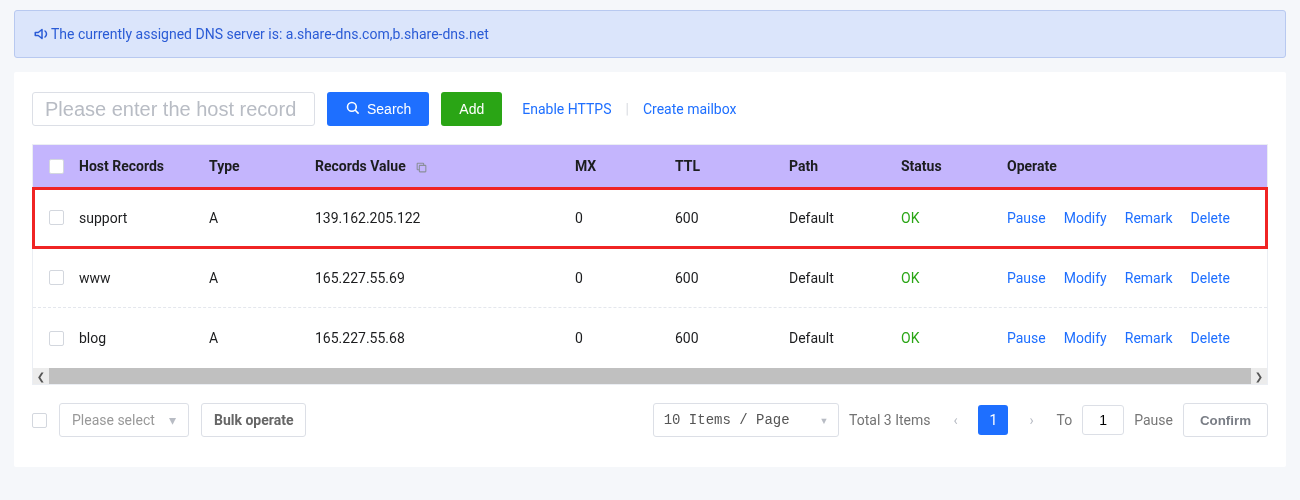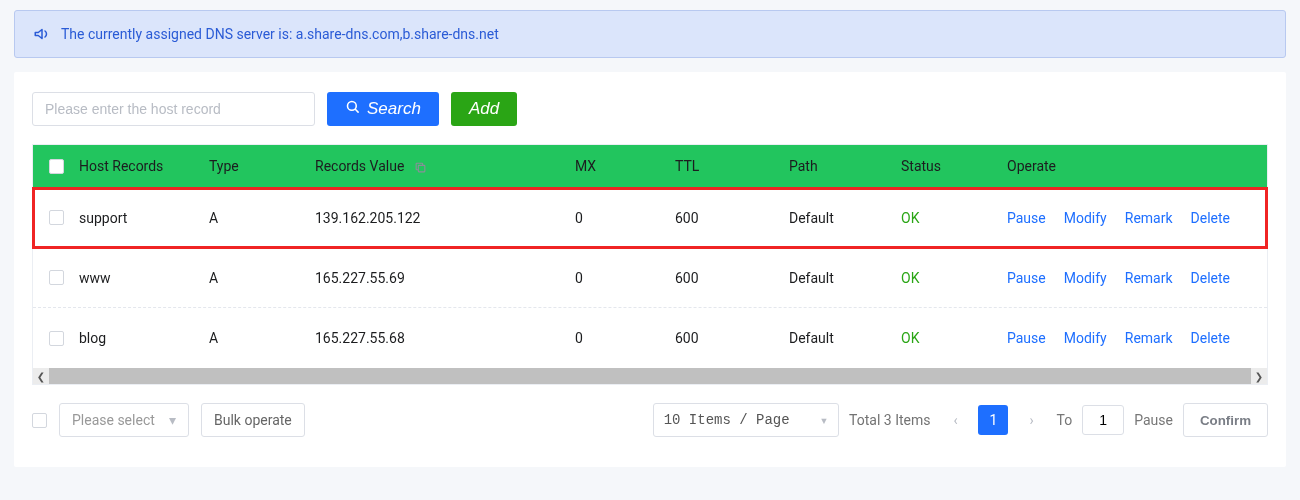--- a/index.html
+++ b/index.html
@@ -8,21 +8,20 @@
       font-size: 14px;
       background: #f5f7fa;
       color: #333;
       width: 1300px;
       height: 500px;
       overflow: hidden;
     }
     .notice-bar {
       display: flex;
       align-items: center;
-      gap: 10px;
       margin: 10px 14px 0 14px;
       padding: 14px 18px;
       background: #dbe5fb;
       border: 1px solid #b8c9f0;
       border-radius: 3px;
       color: #2a5bd6;
     }
     .notice-bar .icon { display: flex; align-items: center; }
     .panel {
       margin: 14px;
@@ -35,54 +34,53 @@
       align-items: center;
       gap: 12px;
       margin-bottom: 18px;
     }
     .search-input {
       width: 283px;
       height: 34px;
       padding: 0 12px;
       border: 1px solid #dcdfe6;
       border-radius: 3px;
-      font-size: 14px;
+      font-size: 20px;
       color: #333;
     }
     .search-input::placeholder { color: #b8bcc4; }
     .btn {
       height: 34px;
       padding: 0 18px;
       border: none;
       border-radius: 3px;
-      font-size: 17px;
+      font-size: 14px;
       cursor: pointer;
       display: inline-flex;
       align-items: center;
       gap: 7px;
-      font-style: italic;
     }
     .btn-primary { background: #1e6fff; color: #fff; }
     .btn-success { background: #2aa515; color: #fff; }
     .link-primary { color: #1e6fff; cursor: pointer; }
     .toolbar .sep { color: #d8dbe0; }
     .toolbar .links { display: flex; align-items: center; gap: 14px; margin-left: 8px; }
 
     .table-wrap { border: 1px solid #ebeef3; border-top: none; }
     .tbl-head, .tbl-row {
       display: grid;
       grid-template-columns: 46px 130px 106px 260px 100px 114px 112px 106px 280px;
       align-items: center;
     }
     .tbl-head {
-      background: #22c55e;
+      background: #c4b5fd;
       border: 1px solid #ebeef3;
       border-left: none; border-right: none;
       height: 44px;
-      font-weight: 400;
+      font-weight: 700;
       color: #1c1d1f;
     }
     .tbl-head .cell { padding: 0 0; }
     .tbl-row {
       height: 60px;
       border-bottom: 1px dashed #e4e7ed;
       color: #1c1d1f;
     }
     .tbl-row:last-child { border-bottom: none; }
     .tbl-row.highlight { outline: 3px solid #f02424; outline-offset: -2px; }
@@ -127,21 +125,21 @@
     .pager-right { display:flex; align-items:center; gap:10px; margin-left:auto; }
     .select-ctrl, .bulk-btn {
       height: 34px;
       border: 1px solid #dcdfe6;
       border-radius: 3px;
       background:#fff;
       padding: 0 12px;
       display:flex; align-items:center; gap: 10px;
       color:#999; font-size:14px;
     }
-    .bulk-btn { color:#666; cursor:pointer; }
+    .bulk-btn { color:#666; cursor:pointer;font-weight:bold; }
     .select-ctrl { min-width: 130px; justify-content: space-between; cursor:pointer; }
     .select-ctrl .caret, .page-size .caret { color:#b8bcc4; }
     .page-size {
       height: 34px; border:1px solid #dcdfe6; border-radius:3px;
       padding: 0 10px; display:flex; align-items:center; gap:30px;
       color:#555; cursor:pointer;font-family:Liberation Mono, monospace;
     }
     .total-text { color:#737373; }
     .pager-nav { display:flex; align-items:center; gap:8px; }
     .pg-btn { width:30px; height:30px; display:flex; align-items:center; justify-content:center;
@@ -174,20 +172,25 @@
         <svg width="15" height="15" viewBox="0 0 24 24" fill="none" stroke="#fff" stroke-width="2.5" stroke-linecap="round">
             <circle cx="11" cy="11" r="7"></circle>
             <line x1="21" y1="21" x2="16.5" y2="16.5"></line>
           </svg>
       </span>
       <span>Search</span>
     </button>
     <button class="btn btn-success">
       <span>Add</span>
     </button>
+    <div class="links">
+      <span class="link-primary">Enable HTTPS</span>
+      <span class="sep">|</span>
+      <span class="link-primary">Create mailbox</span>
+    </div>
   </div>
 
   <div class="table-wrap">
     <div class="tbl-head">
       <div class="cell chk">
           <span class="chkbox"></span>
         </div>
       <div class="cell">Host Records</div>
       <div class="cell">Type</div>
       <div class="cell">

